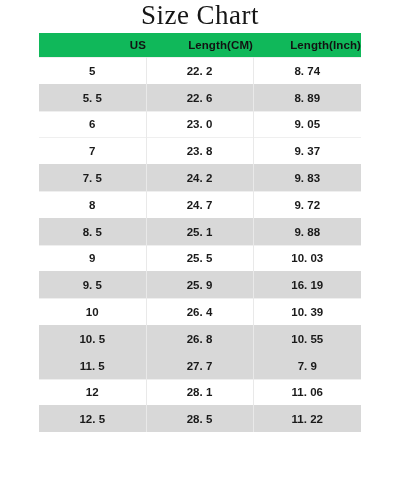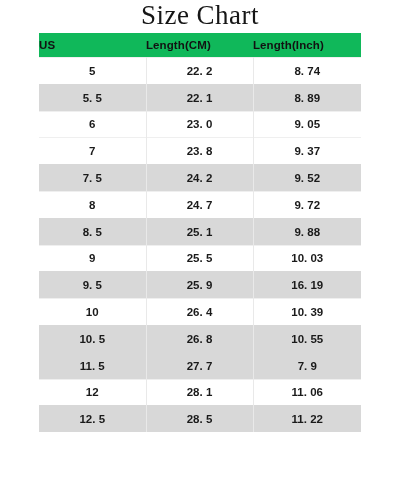--- a/index.html
+++ b/index.html
@@ -44,21 +44,21 @@
   #size-table col.c-us      { width: 107px; }
   #size-table col.c-cm      { width: 107px; }
   #size-table col.c-inch    { width: 108px; }
 
   #size-table thead th {
     background: #10b85a;
     color: #121212;
     font-size: 11.5px;
     font-weight: bold;
     height: 24px;
-    text-align: left;
+    text-align: right;
     vertical-align: middle;
     border: none;
     padding: 0;
     letter-spacing: 0.1px;
     white-space: nowrap;
   }
   #size-table tbody td {
     height: 25.8px;
     text-align: center;
     vertical-align: middle;
@@ -98,37 +98,37 @@
       </tr>
     </thead>
     <tbody id="table-body">
         <tr class="row-odd">
           <td>5</td>
           <td>22. 2</td>
           <td>8. 74</td>
         </tr>
         <tr class="row-even">
           <td>5. 5</td>
-          <td>22. 1</td>
+          <td>22. 6</td>
           <td>8. 89</td>
         </tr>
         <tr class="row-odd">
           <td>6</td>
           <td>23. 0</td>
           <td>9. 05</td>
         </tr>
         <tr class="row-odd">
           <td>7</td>
           <td>23. 8</td>
           <td>9. 37</td>
         </tr>
         <tr class="row-even">
           <td>7. 5</td>
           <td>24. 2</td>
-          <td>9. 52</td>
+          <td>9. 83</td>
         </tr>
         <tr class="row-odd">
           <td>8</td>
           <td>24. 7</td>
           <td>9. 72</td>
         </tr>
         <tr class="row-even">
           <td>8. 5</td>
           <td>25. 1</td>
           <td>9. 88</td>

